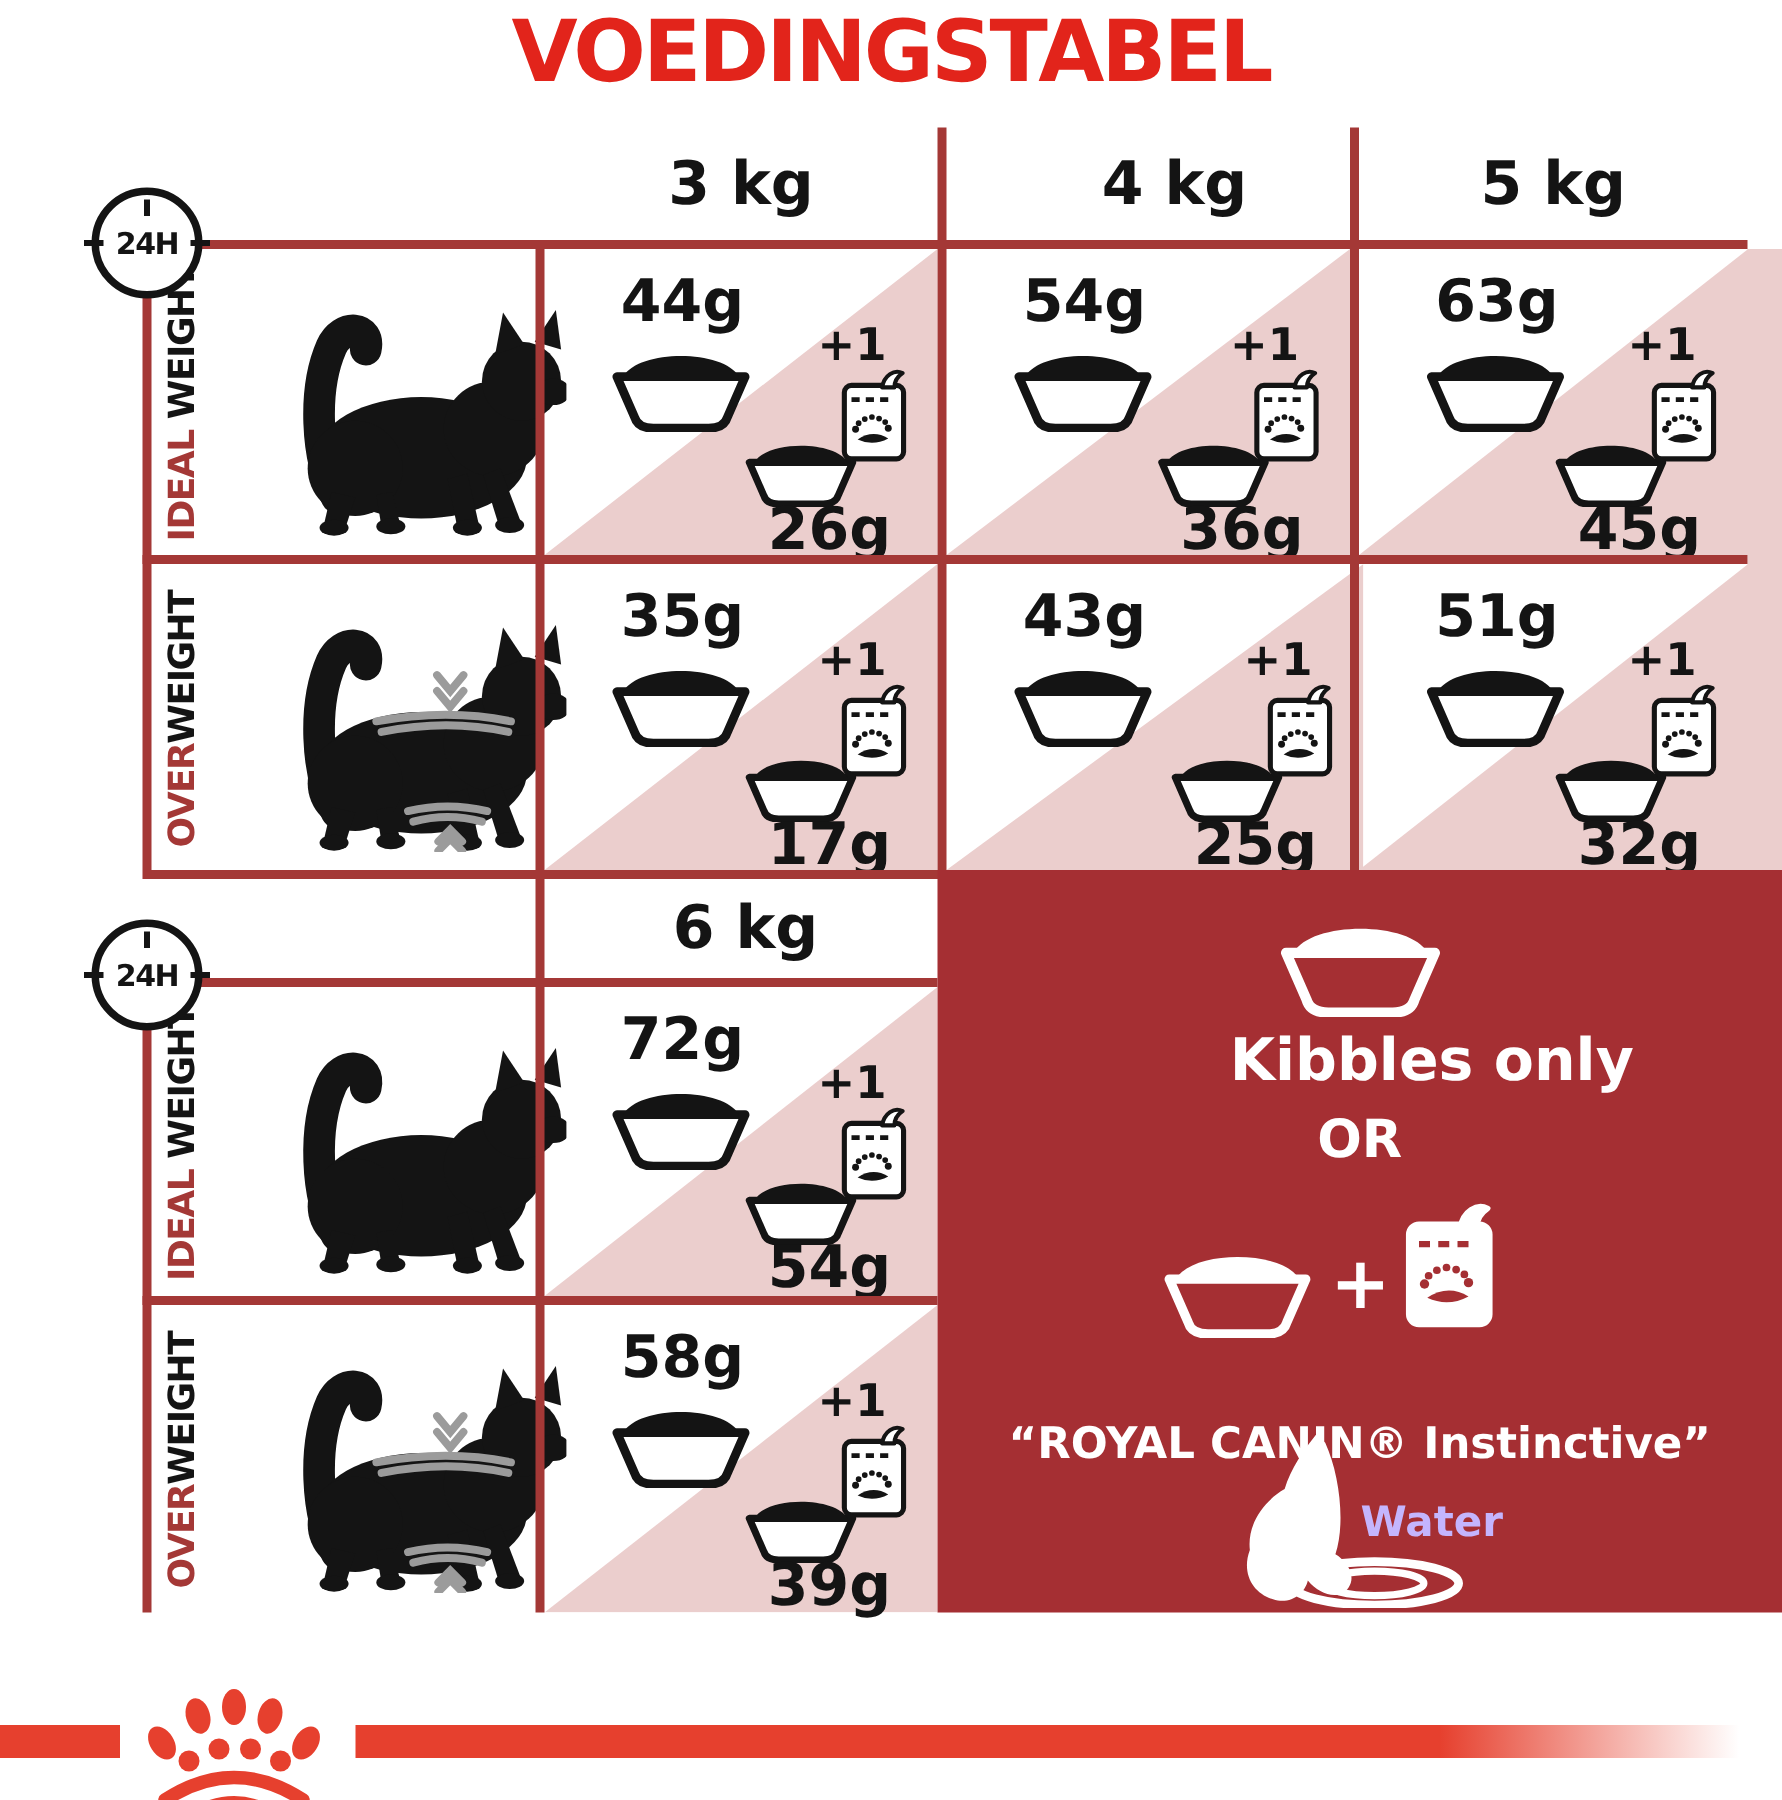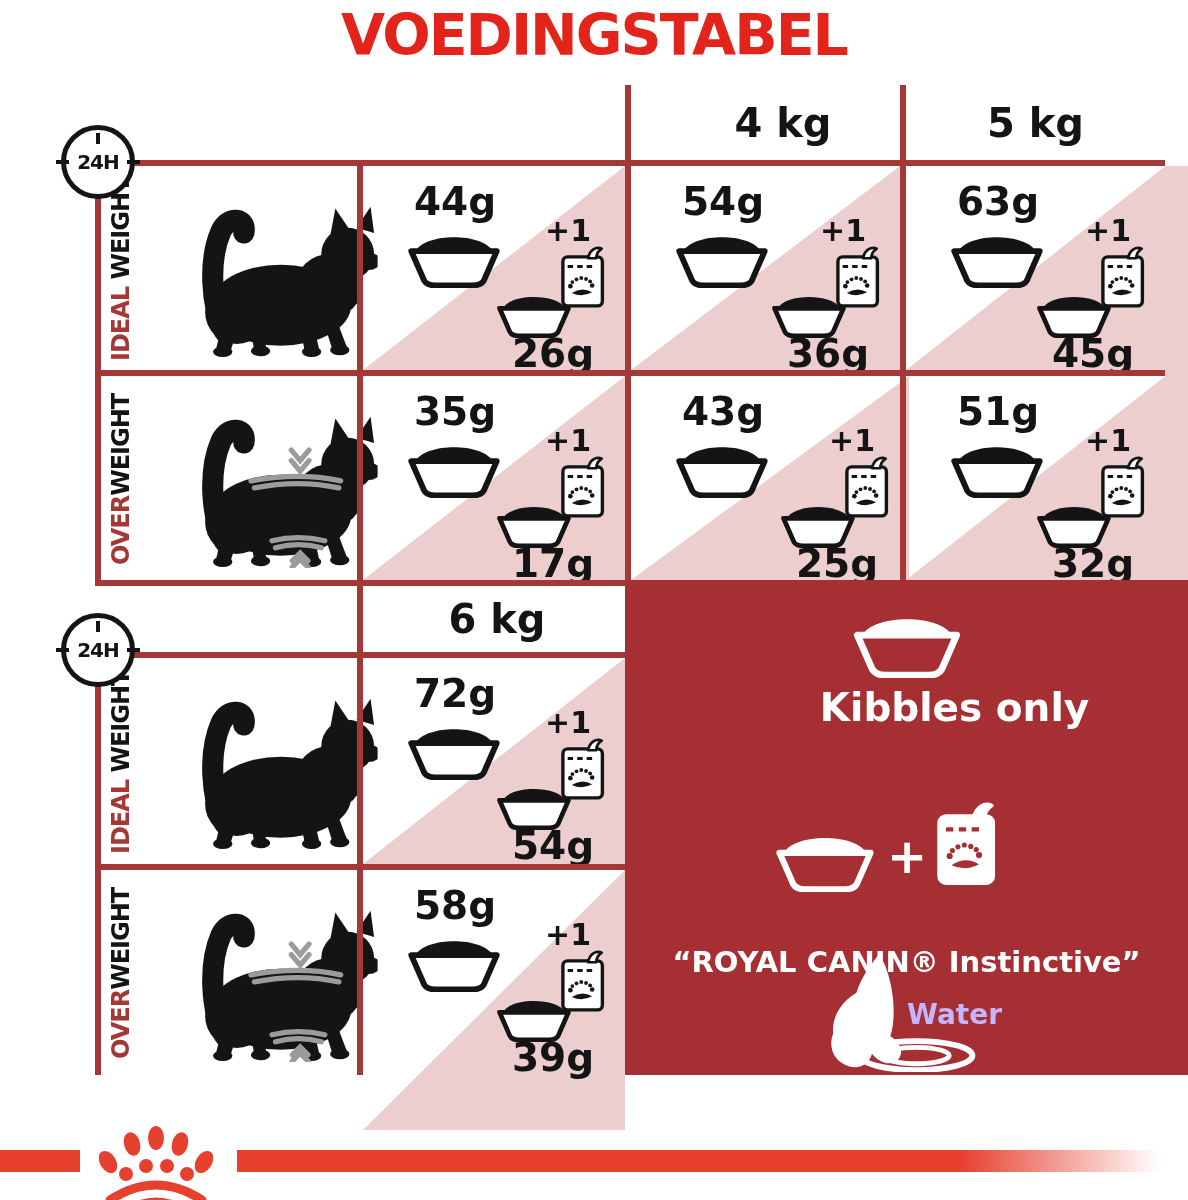--- a/index.html
+++ b/index.html
@@ -117,20 +117,21 @@
         <path d="M143,199 L152,190 L161,199"></path>
       </g>
     </symbol>
   </defs>
 </svg>
 
 <div id="stage">
 
   <div class="title">VOEDINGSTABEL</div>
 
+  <div class="colhead" style="left:363px;width:262px;">3 kg</div>
   <div class="colhead" style="left:631px;width:304px;">4 kg</div>
   <div class="colhead" style="left:906px;width:259px;">5 kg</div>
 
   <div class="bleed"></div>
 
   <div class="vline" style="left:625px;top:85px;width:6px;height:81px;"></div>
   <div class="vline" style="left:900px;top:85px;width:6px;height:81px;"></div>
   <div class="hline" style="left:130px;top:160px;width:1035px;height:6px;"></div>
   <div class="hline" style="left:95px;top:370px;width:1070px;height:6px;"></div>
   <div class="hline" style="left:95px;top:580px;width:1070px;height:6px;"></div>
@@ -294,41 +295,42 @@
       </svg>
     <div class="plus1">+1</div>
     <svg class="pouch" viewBox="0 0 72 94">
         <use href="#sym-pouch"></use>
       </svg>
     <svg class="bowl-small" viewBox="0 0 120 74">
         <use href="#sym-bowl"></use>
       </svg>
     <div class="kval mix">54g</div>
   </div>
-  <div class="vcell" style="left:363px;top:870px;width:262px;height:260px;">
+  <div class="vcell" style="left:363px;top:870px;width:262px;height:205px;">
     <div class="tri"></div>
     <div class="kval kibble">58g</div>
     <svg class="bowl-big" viewBox="0 0 120 74">
         <use href="#sym-bowl"></use>
       </svg>
     <div class="plus1">+1</div>
     <svg class="pouch" viewBox="0 0 72 94">
         <use href="#sym-pouch"></use>
       </svg>
     <svg class="bowl-small" viewBox="0 0 120 74">
         <use href="#sym-bowl"></use>
       </svg>
     <div class="kval mix">39g</div>
   </div>
 
   <div class="panel">
     <svg class="bowl1" viewBox="0 0 120 74">
         <use href="#sym-bowl"></use>
       </svg>
     <div class="ptxt" style="top:106px;font-size:39px;padding-left:48px;">Kibbles only</div>
+    <div class="ptxt" style="top:160px;font-size:35px;">OR</div>
     <svg class="bowl2" viewBox="0 0 120 74">
         <use href="#sym-bowl"></use>
       </svg>
     <div class="plus">+</div>
     <svg class="pouch2" viewBox="0 0 72 94">
         <use href="#sym-pouch"></use>
       </svg>
     <div class="ptxt" style="top:366px;font-size:29px;">“ROYAL CANIN® Instinctive”</div>
     <svg class="water-svg" viewBox="0 0 170 120">
       <path fill="#fff" d="M64,0 C56,10 46,24 42,38 C28,46 16,62 18,80 C12,96 20,110 34,114 C46,118 56,110 58,101 C66,111 80,115 86,106 C92,97 84,87 77,83 C84,62 80,28 70,6 Z"></path>

